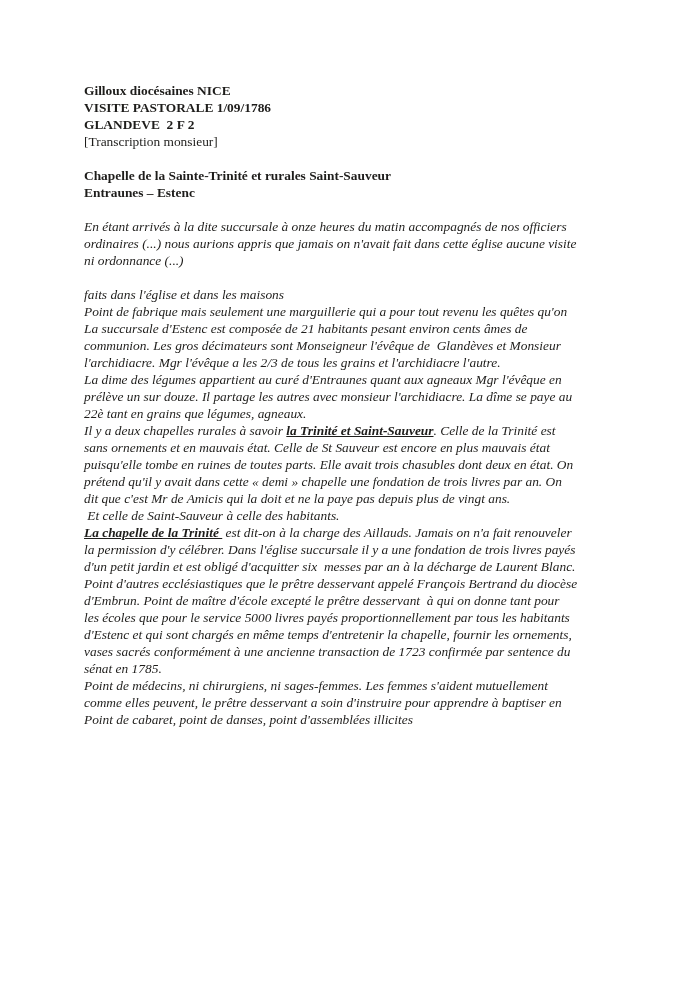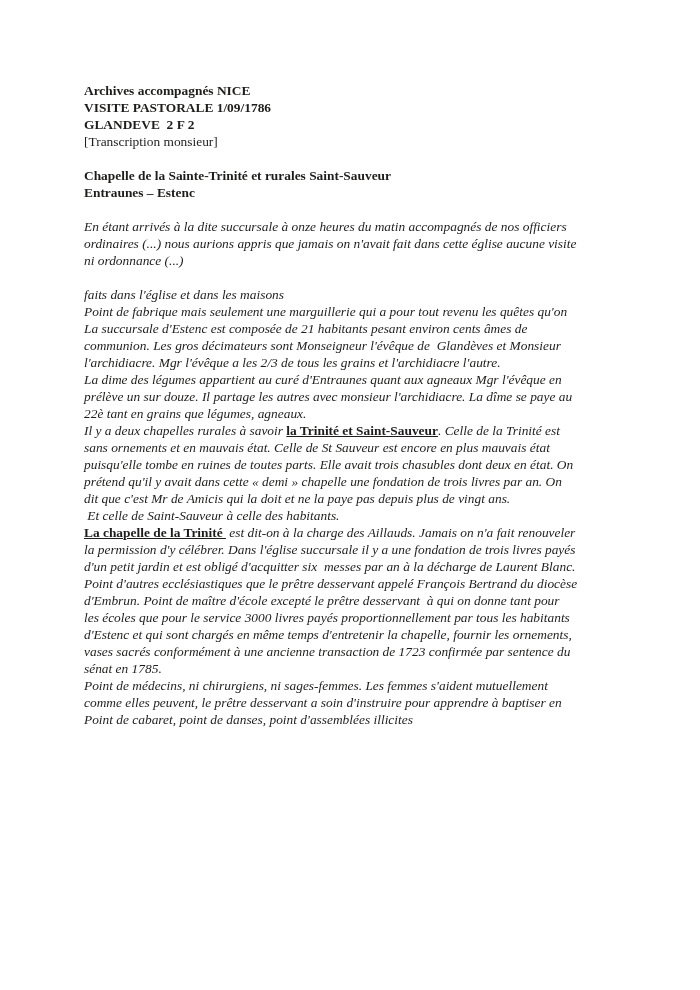--- a/index.html
+++ b/index.html
@@ -24,28 +24,28 @@
     font-size: 13.4px;
     line-height: 17px;
   }
   .line {
     white-space: pre;       
     min-height: 17px;
   }
   .st-b   { font-weight: bold; }
   .st-r   { font-weight: normal; font-style: normal; }
   .st-i   { font-style: italic; }
-  .st-biu { font-weight: bold; text-decoration: underline; }
+  .st-biu { font-weight: bold; font-style: italic; text-decoration: underline; }
 </style>
 </head>
 <body>
 
 <div class="page">
   <div class="text-column" id="text-column" style="color: rgb(30, 29, 27);">
-      <div class="line"><span class="st-b">Archives accompagnés NICE</span></div>
+      <div class="line"><span class="st-b">Gilloux diocésaines NICE</span></div>
       <div class="line"><span class="st-b">VISITE PASTORALE 1/09/1786</span></div>
       <div class="line"><span class="st-b">GLANDEVE  2 F 2</span></div>
       <div class="line"><span class="st-r">[Transcription monsieur]</span></div>
       <div class="line">&nbsp;</div>
       <div class="line"><span class="st-b">Chapelle de la Sainte-Trinité et rurales Saint-Sauveur</span></div>
       <div class="line"><span class="st-b">Entraunes – Estenc</span></div>
       <div class="line">&nbsp;</div>
       <div class="line"><span class="st-i">En étant arrivés à la dite succursale à onze heures du matin accompagnés de nos officiers</span></div>
       <div class="line"><span class="st-i">ordinaires (...) nous aurions appris que jamais on n'avait fait dans cette église aucune visite</span></div>
       <div class="line"><span class="st-i">ni ordonnance (...)</span></div>
@@ -62,21 +62,21 @@
       <div class="line"><span class="st-i">sans ornements et en mauvais état. Celle de St Sauveur est encore en plus mauvais état</span></div>
       <div class="line"><span class="st-i">puisqu'elle tombe en ruines de toutes parts. Elle avait trois chasubles dont deux en état. On</span></div>
       <div class="line"><span class="st-i">prétend qu'il y avait dans cette « demi » chapelle une fondation de trois livres par an. On</span></div>
       <div class="line"><span class="st-i">dit que c'est Mr de Amicis qui la doit et ne la paye pas depuis plus de vingt ans.</span></div>
       <div class="line"><span class="st-i"> Et celle de Saint-Sauveur à celle des habitants.</span></div>
       <div class="line"><span class="st-biu">La chapelle de la Trinité </span><span class="st-i"> est dit-on à la charge des Aillauds. Jamais on n'a fait renouveler</span></div>
       <div class="line"><span class="st-i">la permission d'y célébrer. Dans l'église succursale il y a une fondation de trois livres payés</span></div>
       <div class="line"><span class="st-i">d'un petit jardin et est obligé d'acquitter six  messes par an à la décharge de Laurent Blanc.</span></div>
       <div class="line"><span class="st-i">Point d'autres ecclésiastiques que le prêtre desservant appelé François Bertrand du diocèse</span></div>
       <div class="line"><span class="st-i">d'Embrun. Point de maître d'école excepté le prêtre desservant  à qui on donne tant pour</span></div>
-      <div class="line"><span class="st-i">les écoles que pour le service 3000 livres payés proportionnellement par tous les habitants</span></div>
+      <div class="line"><span class="st-i">les écoles que pour le service 5000 livres payés proportionnellement par tous les habitants</span></div>
       <div class="line"><span class="st-i">d'Estenc et qui sont chargés en même temps d'entretenir la chapelle, fournir les ornements,</span></div>
       <div class="line"><span class="st-i">vases sacrés conformément à une ancienne transaction de 1723 confirmée par sentence du</span></div>
       <div class="line"><span class="st-i">sénat en 1785.</span></div>
       <div class="line"><span class="st-i">Point de médecins, ni chirurgiens, ni sages-femmes. Les femmes s'aident mutuellement</span></div>
       <div class="line"><span class="st-i">comme elles peuvent, le prêtre desservant a soin d'instruire pour apprendre à baptiser en</span></div>
       <div class="line"><span class="st-i">Point de cabaret, point de danses, point d'assemblées illicites</span></div>
     </div>
 </div>
 
 </body></html>

